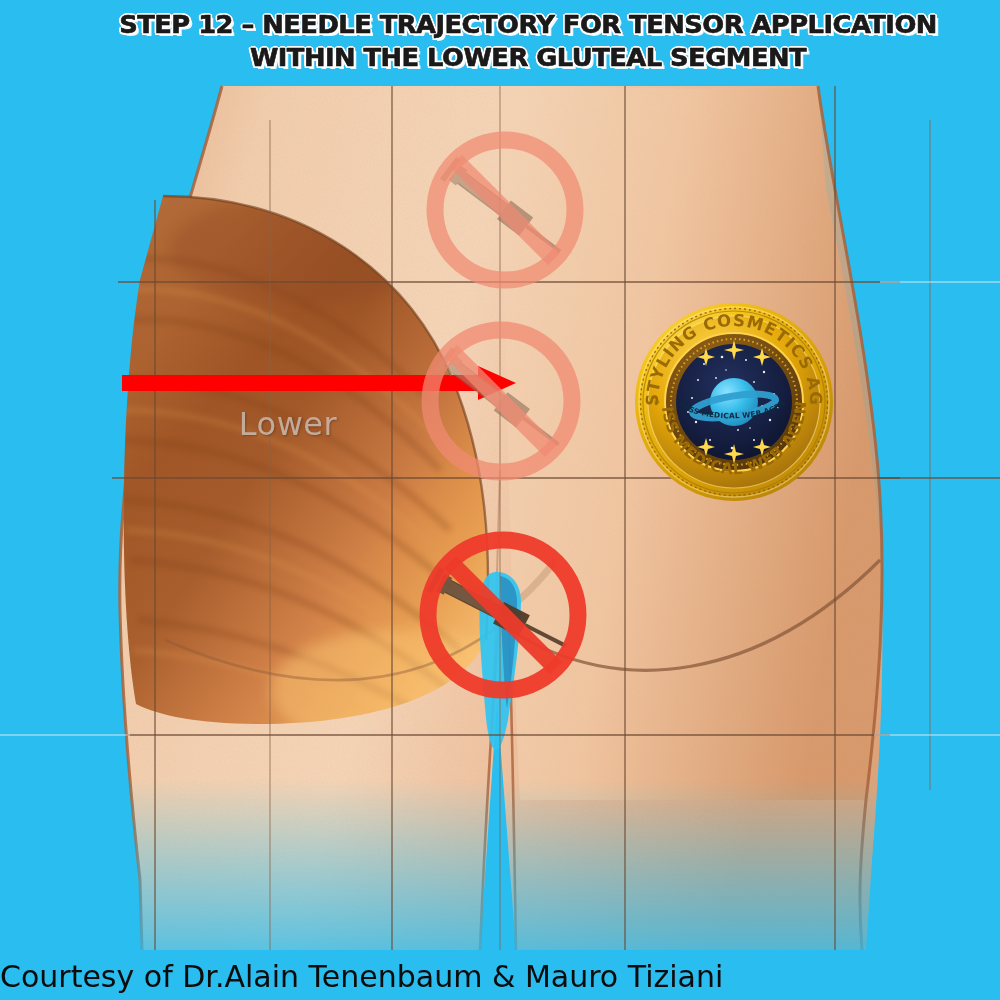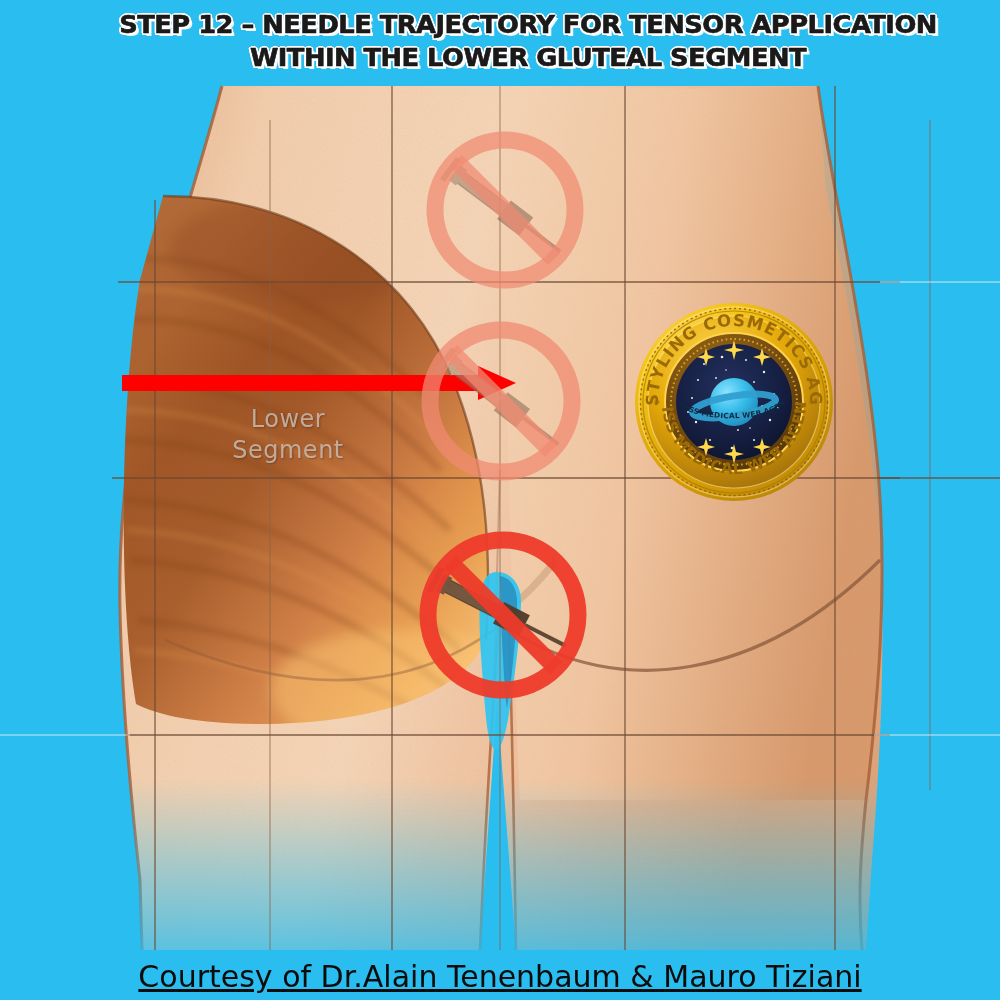--- a/index.html
+++ b/index.html
@@ -28,44 +28,43 @@
     transform:scaleX(1.03);
     -webkit-text-stroke:0.6px #111;
     text-shadow:
        2px 0 0 #fff, -2px 0 0 #fff, 0 2px 0 #fff, 0 -2px 0 #fff,
        1.5px 1.5px 0 #fff, -1.5px 1.5px 0 #fff, 1.5px -1.5px 0 #fff, -1.5px -1.5px 0 #fff,
        3px 3px 0 rgba(255,255,255,0.9);
   }
 
   
   .credit{
-    position:absolute;left:0;bottom:6px;width:1000px;text-align:center;z-index:60;
+    position:absolute;left:0;bottom:6px;width:1000px;z-index:60;
     font-family:"DejaVu Sans", sans-serif;
     font-size:30px;
     color:#0c0c0c;
     letter-spacing:0px;
     pointer-events:none;
-    text-decoration:underline;
   }
 
   
   svg.fig{position:absolute;left:0;top:0;width:1000px;height:1000px;}
 
   
   .gridline{stroke:#6b4a33;stroke-width:1.3;opacity:.85;}
   .gridline.light{stroke:#8a6248;stroke-width:1.1;opacity:.7;}
   .gridline.white{stroke:#eef4f7;stroke-width:1.1;opacity:.85;}
 
   
   .seg-label{
     position:absolute;z-index:30;
     left:188px;top:404px;
     width:200px;
     font-family:"DejaVu Sans", sans-serif;
-    font-size:24px;
+    font-size:32px;
     line-height:1.28;
     color:#c9bdb4;
     opacity:.82;
     text-align:center;
     text-shadow:1px 1px 2px rgba(60,30,15,.45);
     pointer-events:none;
     letter-spacing:.5px;
   }
 
   
@@ -298,21 +297,20 @@
           <rect x="115" y="88" width="46" height="4" fill="#5a432f"></rect>
         </g>
       </g>
       <circle cx="91" cy="91" r="75" fill="none" stroke="#ee3b2a" stroke-width="17" opacity="0.95"></circle>
       <line x1="38" y1="38" x2="144" y2="144" stroke="#ee3b2a" stroke-width="17" opacity="0.95"></line>
     </svg>
   </div>
 
   <div class="seg-label">
     <span>Lower</span><br>
-    <span>Segment</span>
   </div>
 
   <div class="badge">
     <svg viewBox="0 0 200 200">
       <defs>
         <radialGradient id="goldOuter" cx="0.35" cy="0.3" r="0.85">
           <stop offset="0%" stop-color="#ffe680"></stop>
           <stop offset="35%" stop-color="#f6c51a"></stop>
           <stop offset="70%" stop-color="#d99f05"></stop>
           <stop offset="100%" stop-color="#a9750a"></stop>

